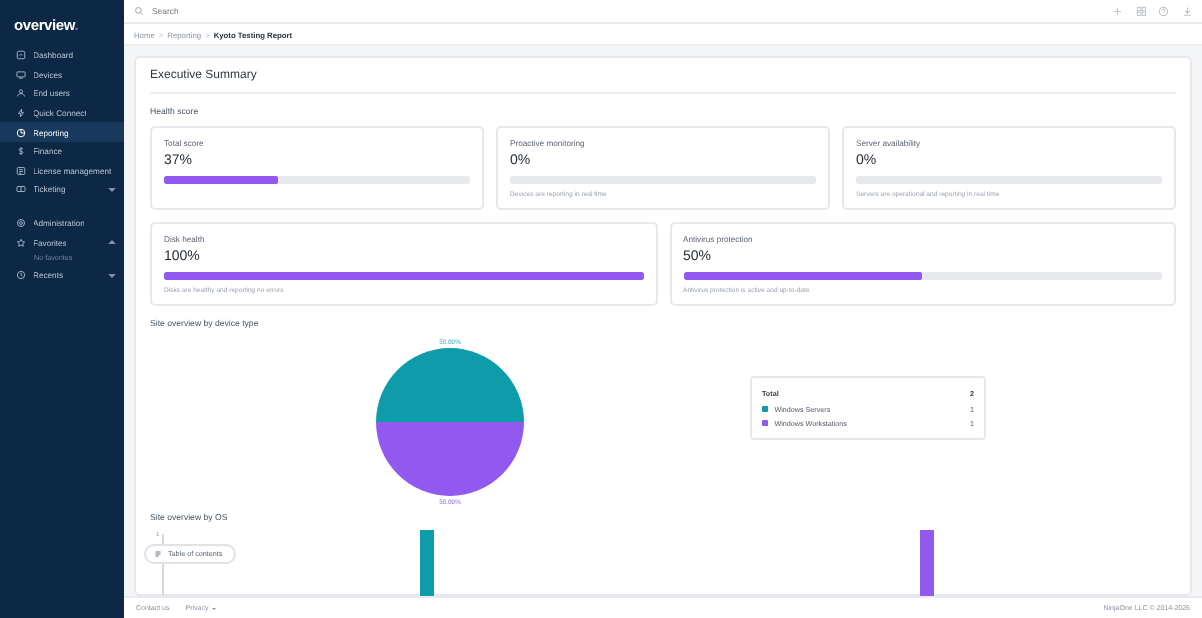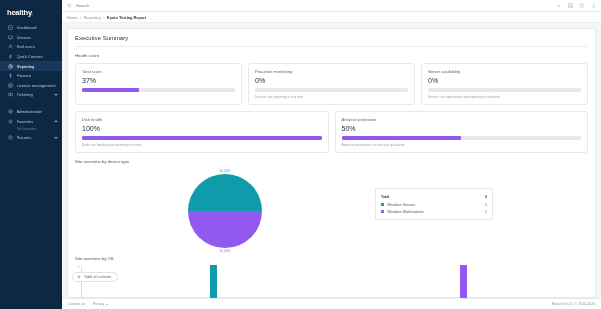--- a/index.html
+++ b/index.html
@@ -215,21 +215,21 @@
     border-top: 1.8px solid #8a93a0;
   }
 </style>
 </head>
 <body>
 
 <div class="app">
 
   <nav class="sidebar">
     <div class="logo">
-      <span>healthy</span><span class="dot">.</span>
+      <span>overview</span><span class="dot">.</span>
     </div>
 
     <div class="nav-item">
       <span class="ico">
         <svg viewBox="0 0 16 16" fill="none" stroke="#9fb0c2" stroke-width="1.6">
             <rect x="2" y="2" width="12" height="12" rx="2"></rect>
             <path d="M5 9l2.5-2.5L10 9"></path>
           </svg>
       </span>
       <span class="nav-label">Dashboard</span>

